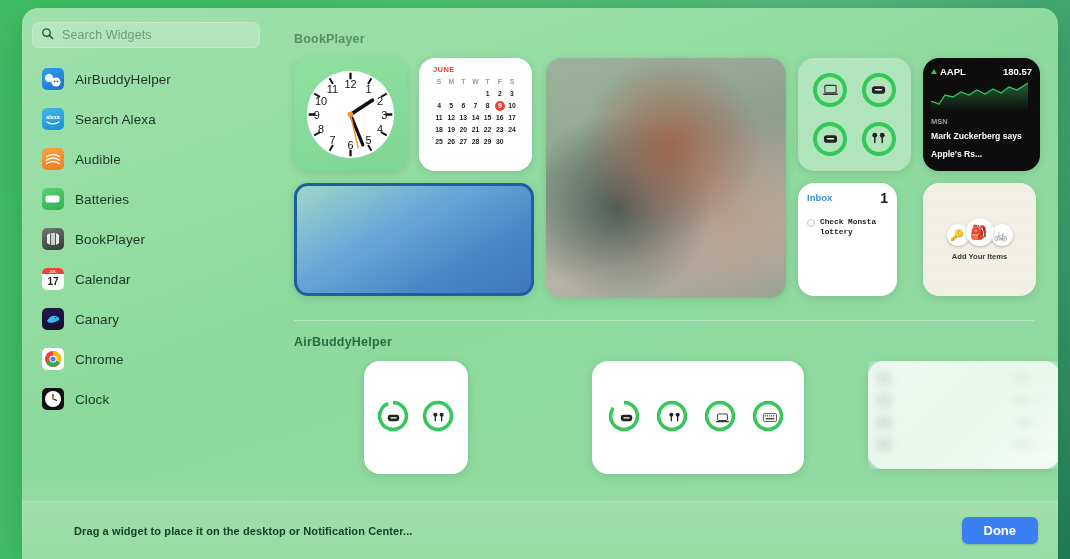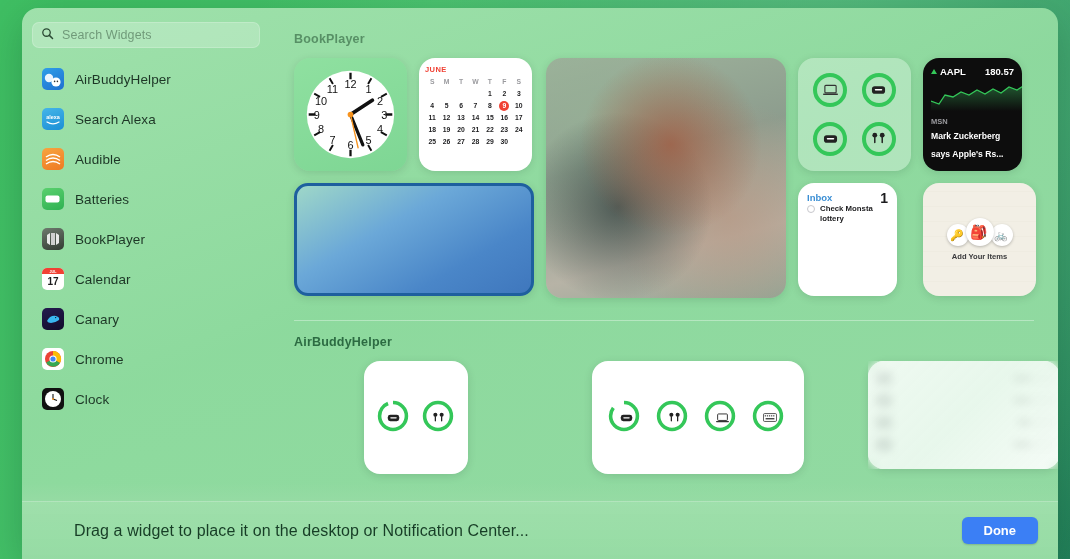--- a/index.html
+++ b/index.html
@@ -89,21 +89,21 @@
 
   .w {
     border-radius: 16px; overflow: hidden; position: relative;
     box-shadow: 0 2px 8px rgba(0,40,20,.13);
     background: #fff; flex: none;
   }
 
   
   .w-clock { width: 113px; height: 113px; background: linear-gradient(160deg,#8fe0a0,#7ed694); display:flex;align-items:center;justify-content:center;}
   
-  .w-cal { width: 113px; height: 113px; background:#fff; padding: 7px 6px; }
+  .w-cal { width: 113px; height: 113px; background:#fff; padding: 7px 14px; }
   .cal-month { font-size: 7.5px; font-weight: bold; color:#f04134; letter-spacing:.4px; margin-bottom:3px;}
   .cal-grid { display: grid; grid-template-columns: repeat(7, 1fr); row-gap: 2px; }
   .cal-grid div { font-size: 6.8px; text-align: center; color:#1c1c1e; font-weight: 600; line-height: 10px;}
   .cal-grid .hdr { color:#9a9a9e; font-weight: 700; }
   .cal-grid .today { background:#f04134; color:#fff; border-radius:50%; width:10px;height:10px;margin:0 auto;line-height:10px;}
   .cal-grid .pad { visibility: hidden; }
 
   
   .w-photo {
     width: 240px; height: 240px;
@@ -129,34 +129,34 @@
   }
   .w-ab-wide {
     height: 113px; background: #fff; display:flex; align-items:center;
     justify-content:center; gap: 10px; padding: 0 12px;
   }
   .ring { position: relative; width: 38px; height: 38px; }
   .ring svg { display:block; }
   .ring .dev { position:absolute; inset:0; display:flex; align-items:center; justify-content:center; }
 
   
-  .w-stock { width: 99px; height: 113px; background:#0d0d0d; padding: 8px 8px 6px; color:#fff; }
+  .w-stock { width: 117px; height: 113px; background:#0d0d0d; padding: 8px 8px 6px; color:#fff; }
   .stock-top { display:flex; align-items:center; justify-content:space-between; }
   .stock-sym { font-size: 9.5px; font-weight: bold; display:flex; align-items:center; gap:3px;}
   .stock-price { font-size: 9.5px; font-weight: bold; }
   .tri-up { width:0;height:0;border-left:3px solid transparent;border-right:3px solid transparent;border-bottom:5px solid #34c759;}
   .stock-src { font-size: 7.5px; color:#9b9b9f; font-weight:700; margin-top: 2px;}
   .stock-head { font-size: 8.6px; font-weight: bold; line-height: 18px; margin-top:1px;}
 
   
   .w-inbox { width: 99px; height: 113px; background:#fff; padding: 9px 9px 0; }
   .inbox-top { display:flex; align-items:flex-start; justify-content:space-between; }
   .inbox-title { font-size: 9.5px; font-weight: bold; color:#3b8fd4; }
   .inbox-count { font-size: 14px; font-weight: bold; color:#1c1c1e; line-height: 12px;}
-  .inbox-task { display:flex; gap:5px; margin-top:0; }
+  .inbox-task { display:flex; gap:5px; margin-top:14px;font-family:Liberation Mono, monospace; }
   .radio { width:8px;height:8px;border:1px solid #c7c7cc;border-radius:50%;flex:0 0 8px;margin-top:1px;}
   .task-text { font-size:7.8px; color:#1c1c1e; line-height:9.5px; font-weight:600;}
 
   
   .w-findmy {
     width: 113px; height: 113px;
     background: repeating-linear-gradient(0deg,#f2efe5 0 14px,#efece1 14px 15px),
                 repeating-linear-gradient(90deg,rgba(0,0,0,.02) 0 14px,rgba(0,0,0,.04) 14px 15px);
     display:flex; flex-direction:column; align-items:center; justify-content:center; gap:6px;
   }
@@ -184,21 +184,21 @@
   .divider { height:1px; background: rgba(255,255,255,.35); margin: 22px 12px 0 0; }
 
   
   .bottom-bar {
     height: 58px; flex: 0 0 58px;
     background: linear-gradient(180deg, rgba(160,224,172,.92), rgba(150,219,164,.95));
     border-top: 1px solid rgba(255,255,255,.28);
     display: flex; align-items: center; justify-content: space-between;
     padding: 0 20px 0 52px;
   }
-  .hint { font-size: 16px; font-weight: normal; color: #173d26; letter-spacing: .1px; }
+  .hint { font-size: 11px; font-weight: bold; color: #173d26; letter-spacing: .1px; }
   .done-btn {
     background: #3b7ff5; color:#fff; border:none; border-radius: 6px;
     font-family: "Liberation Sans", sans-serif;
     font-size: 13px; font-weight: 600; padding: 6px 22px; cursor: default;
     box-shadow: 0 1px 2px rgba(0,0,0,.18);
   }
   .clip-fade {
     position:absolute; left:0; right:0; bottom:0; height:18px;
     background: linear-gradient(180deg, rgba(150,219,164,0), rgba(150,219,164,.9));
     pointer-events:none;

